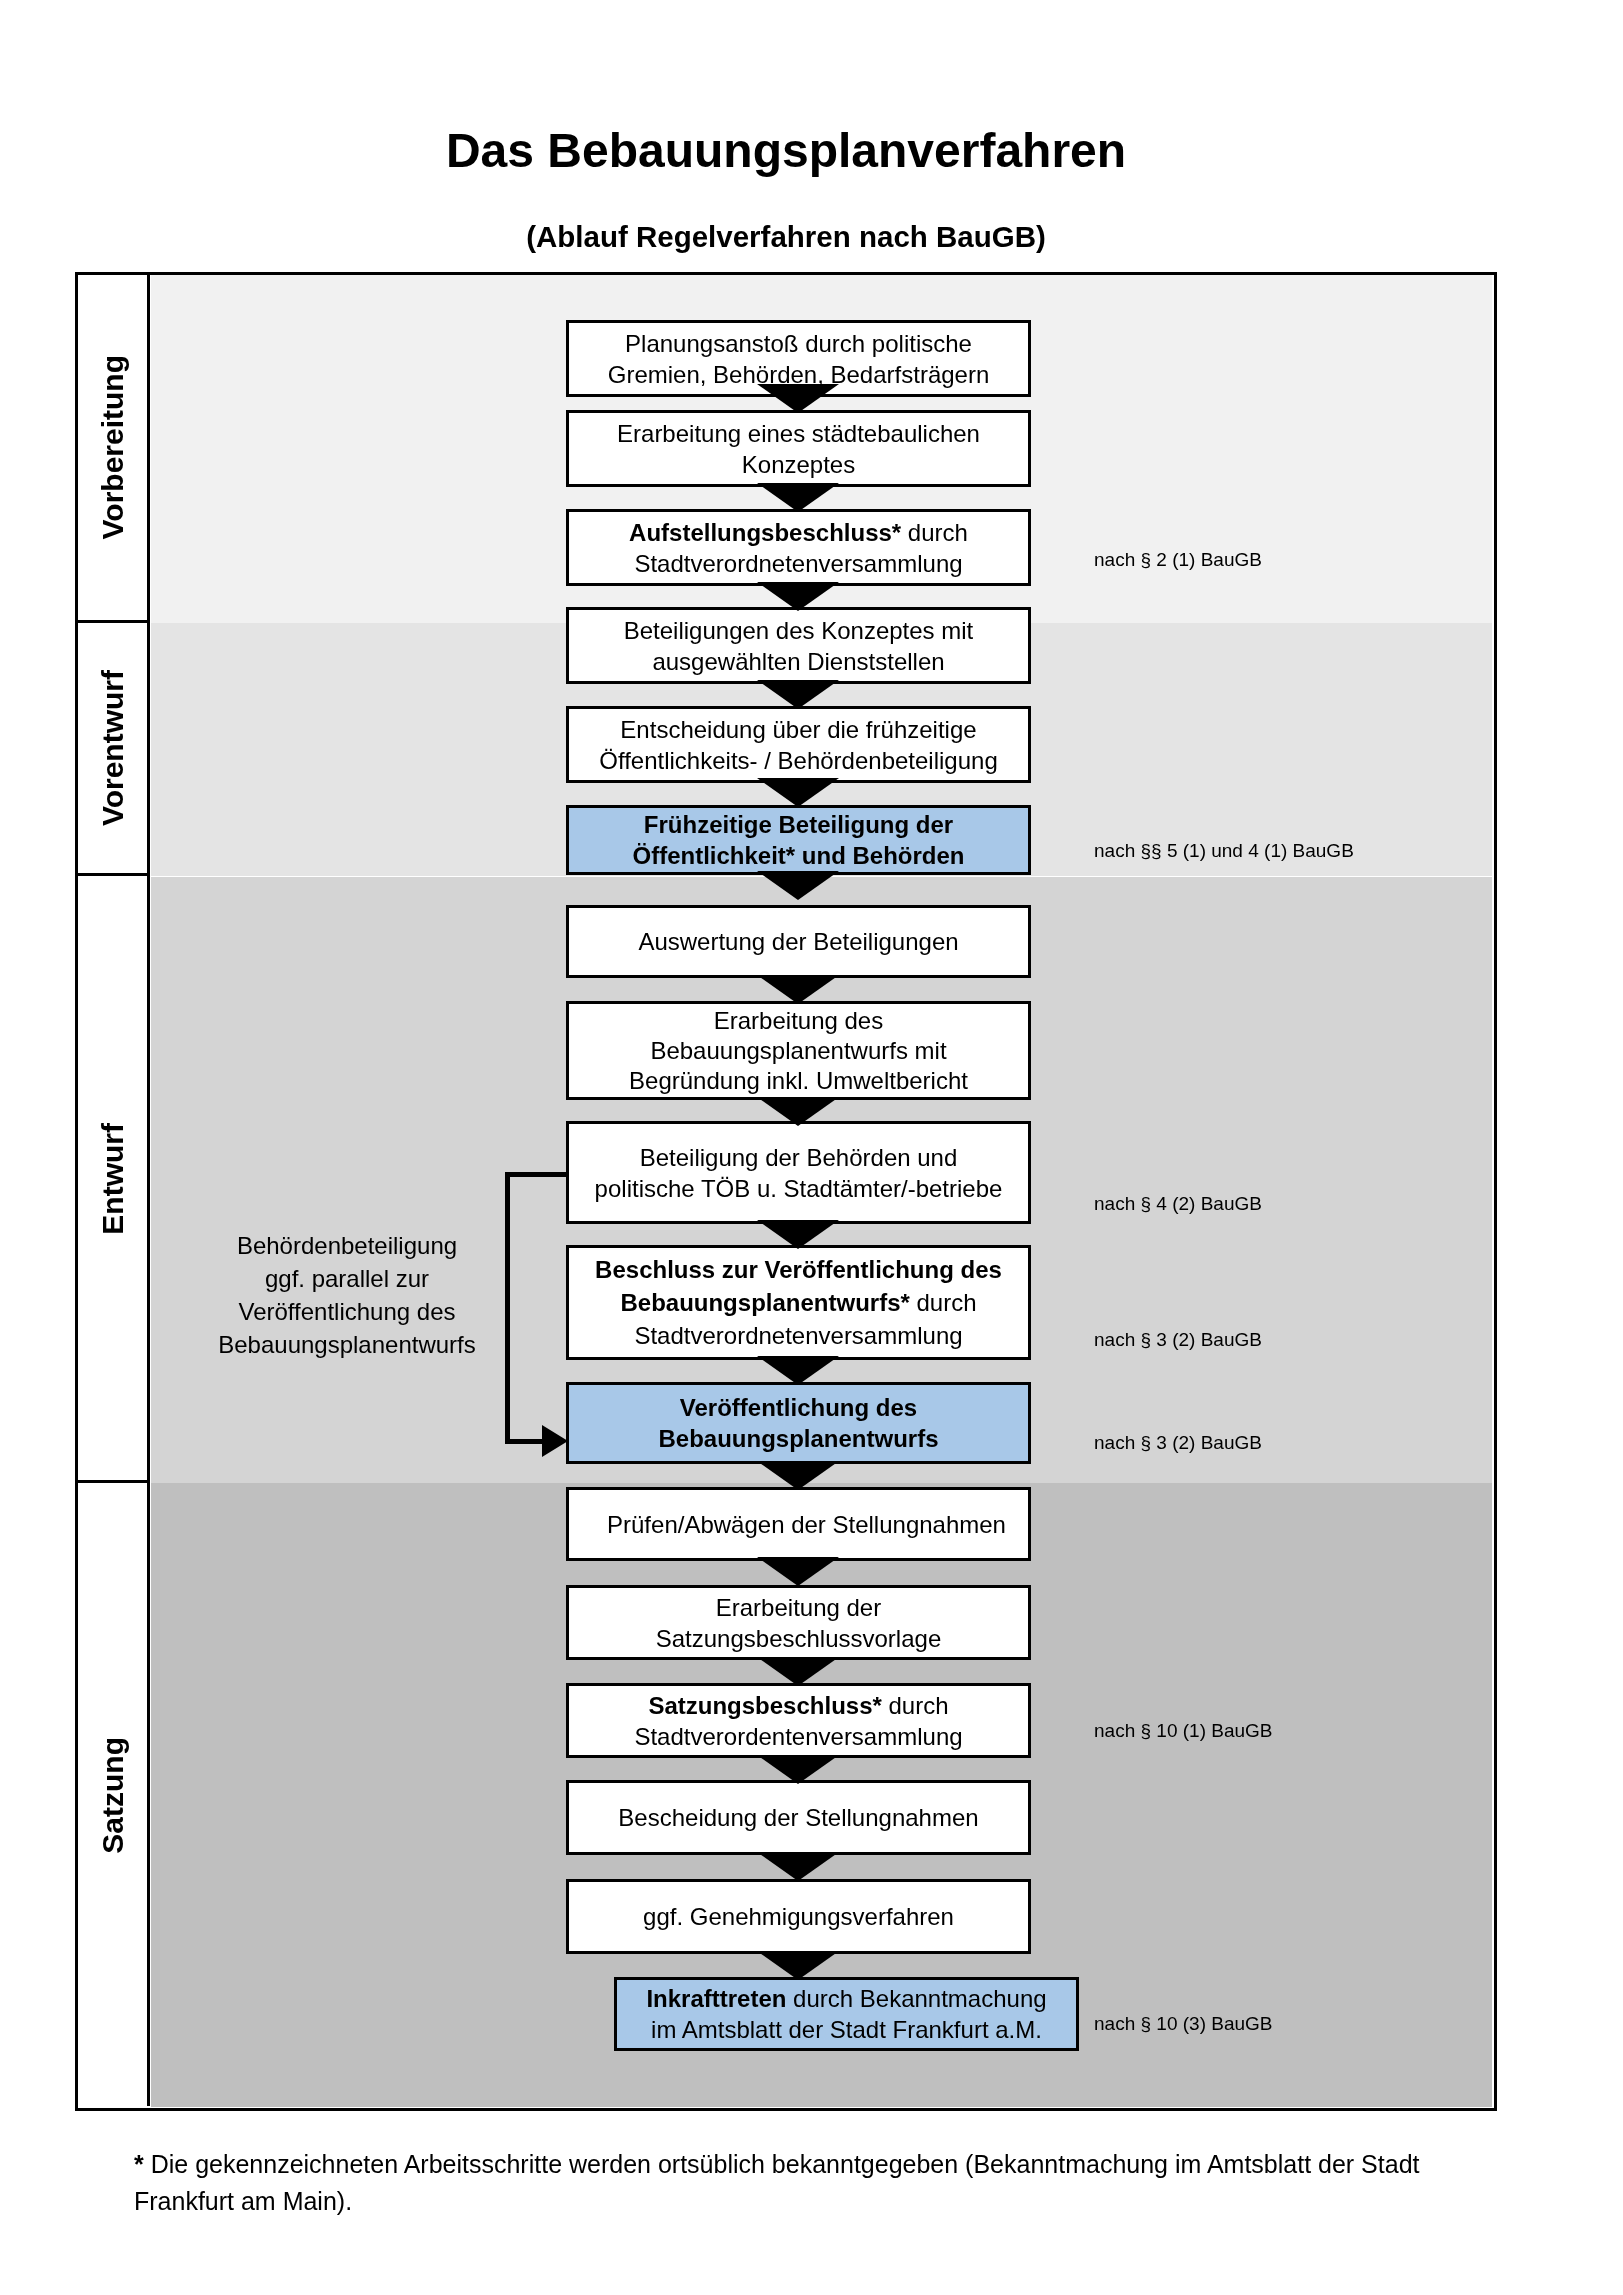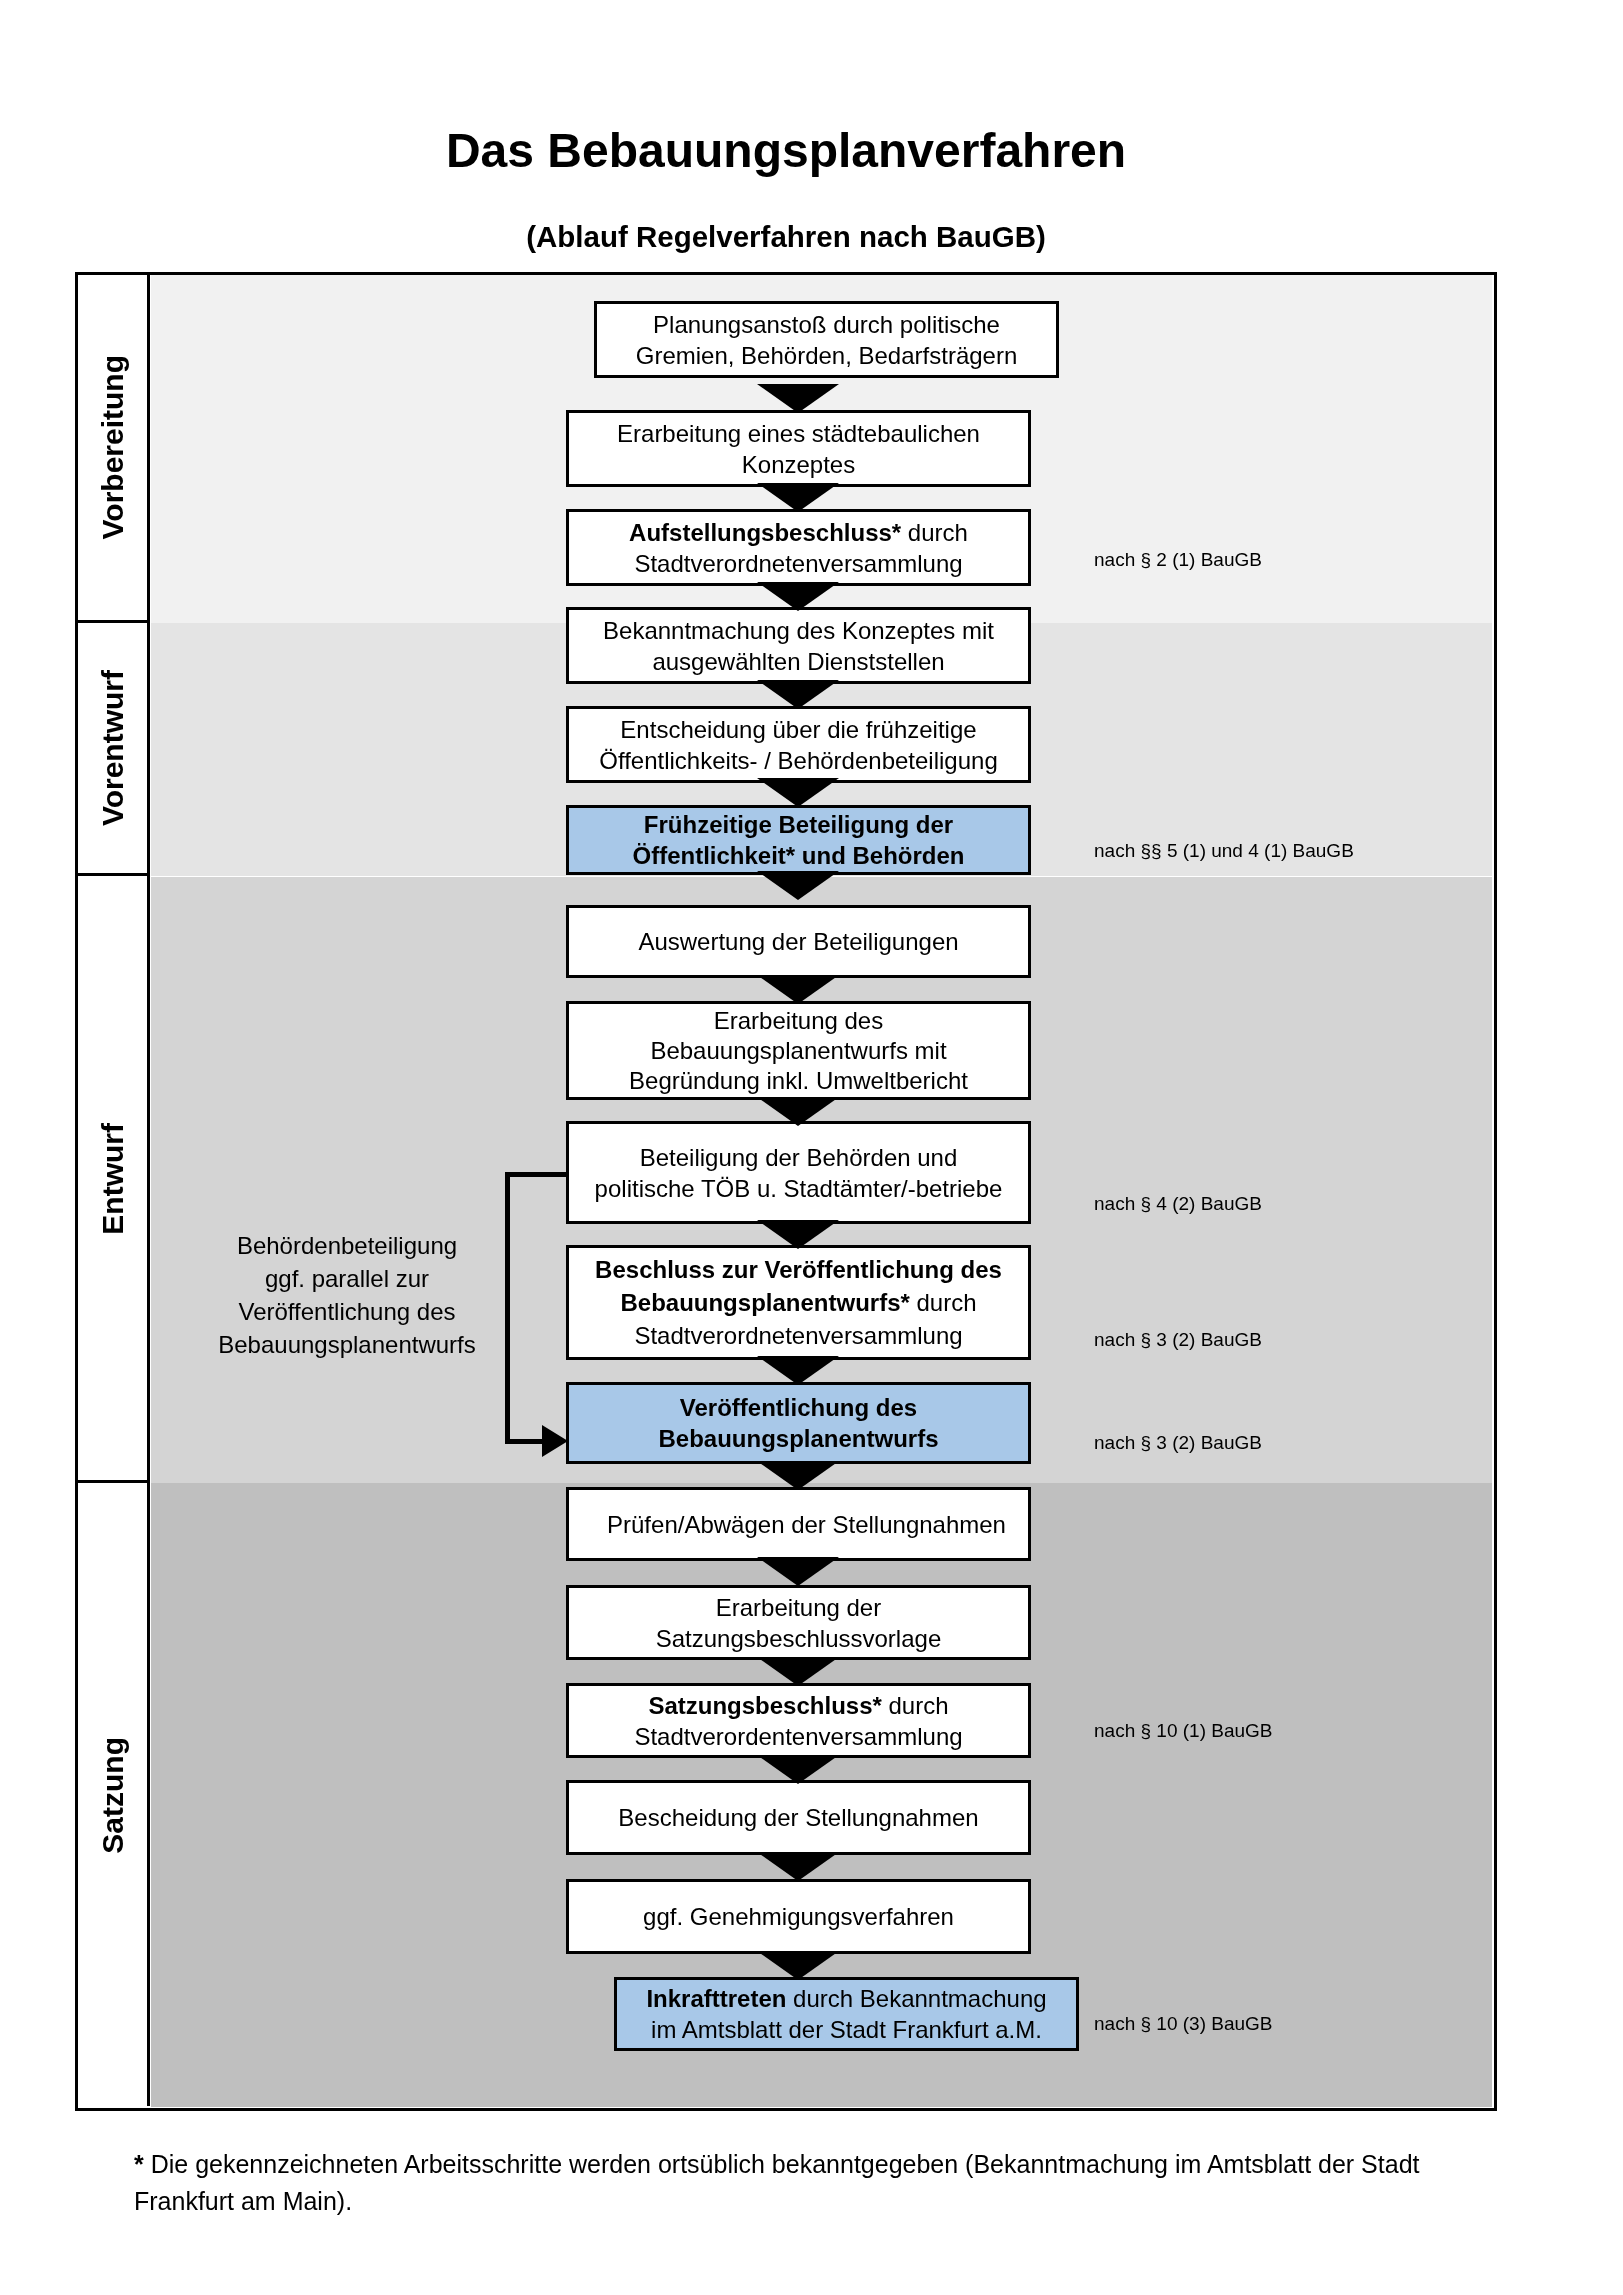--- a/index.html
+++ b/index.html
@@ -78,40 +78,40 @@
         <span class="phase-label">Satzung</span>
       </div>
     </div>
   </div>
 
   <div class="conn" style="left:505px;top:1172px;width:4.6px;height:272px;"></div>
   <div class="conn" style="left:505px;top:1172px;width:61px;height:4.6px;"></div>
   <div class="conn" style="left:505px;top:1439px;width:41px;height:4.6px;"></div>
   <div class="conn-arrowhead"></div>
 
-  <div class="step" style="top:301px;height:77px;margin-left:28px;">
+  <div class="step" style="top:320px;height:77px;">
     <div><span class="seg-b"></span><span class="seg-r">Planungsanstoß durch politische
 Gremien, Behörden, Bedarfsträgern</span></div>
   </div>
   <div class="arr" style="top:384px;"></div>
 
   <div class="step" style="top:410px;height:77px;">
     <div><span class="seg-b"></span><span class="seg-r">Erarbeitung eines städtebaulichen
 Konzeptes</span></div>
   </div>
   <div class="arr" style="top:483px;"></div>
 
   <div class="step" style="top:509px;height:77px;">
     <div><span class="seg-b">Aufstellungsbeschluss*</span><span class="seg-r"> durch
 Stadtverordnetenversammlung</span></div>
   </div>
   <div class="arr" style="top:582px;"></div>
 
   <div class="step" style="top:607px;height:77px;">
-    <div><span class="seg-b"></span><span class="seg-r">Bekanntmachung des Konzeptes mit
+    <div><span class="seg-b"></span><span class="seg-r">Beteiligungen des Konzeptes mit
 ausgewählten Dienststellen</span></div>
   </div>
   <div class="arr" style="top:680px;"></div>
 
   <div class="step" style="top:706px;height:77px;">
     <div><span class="seg-b"></span><span class="seg-r">Entscheidung über die frühzeitige
 Öffentlichkeits- / Behördenbeteiligung</span></div>
   </div>
   <div class="arr" style="top:778px;"></div>
 

